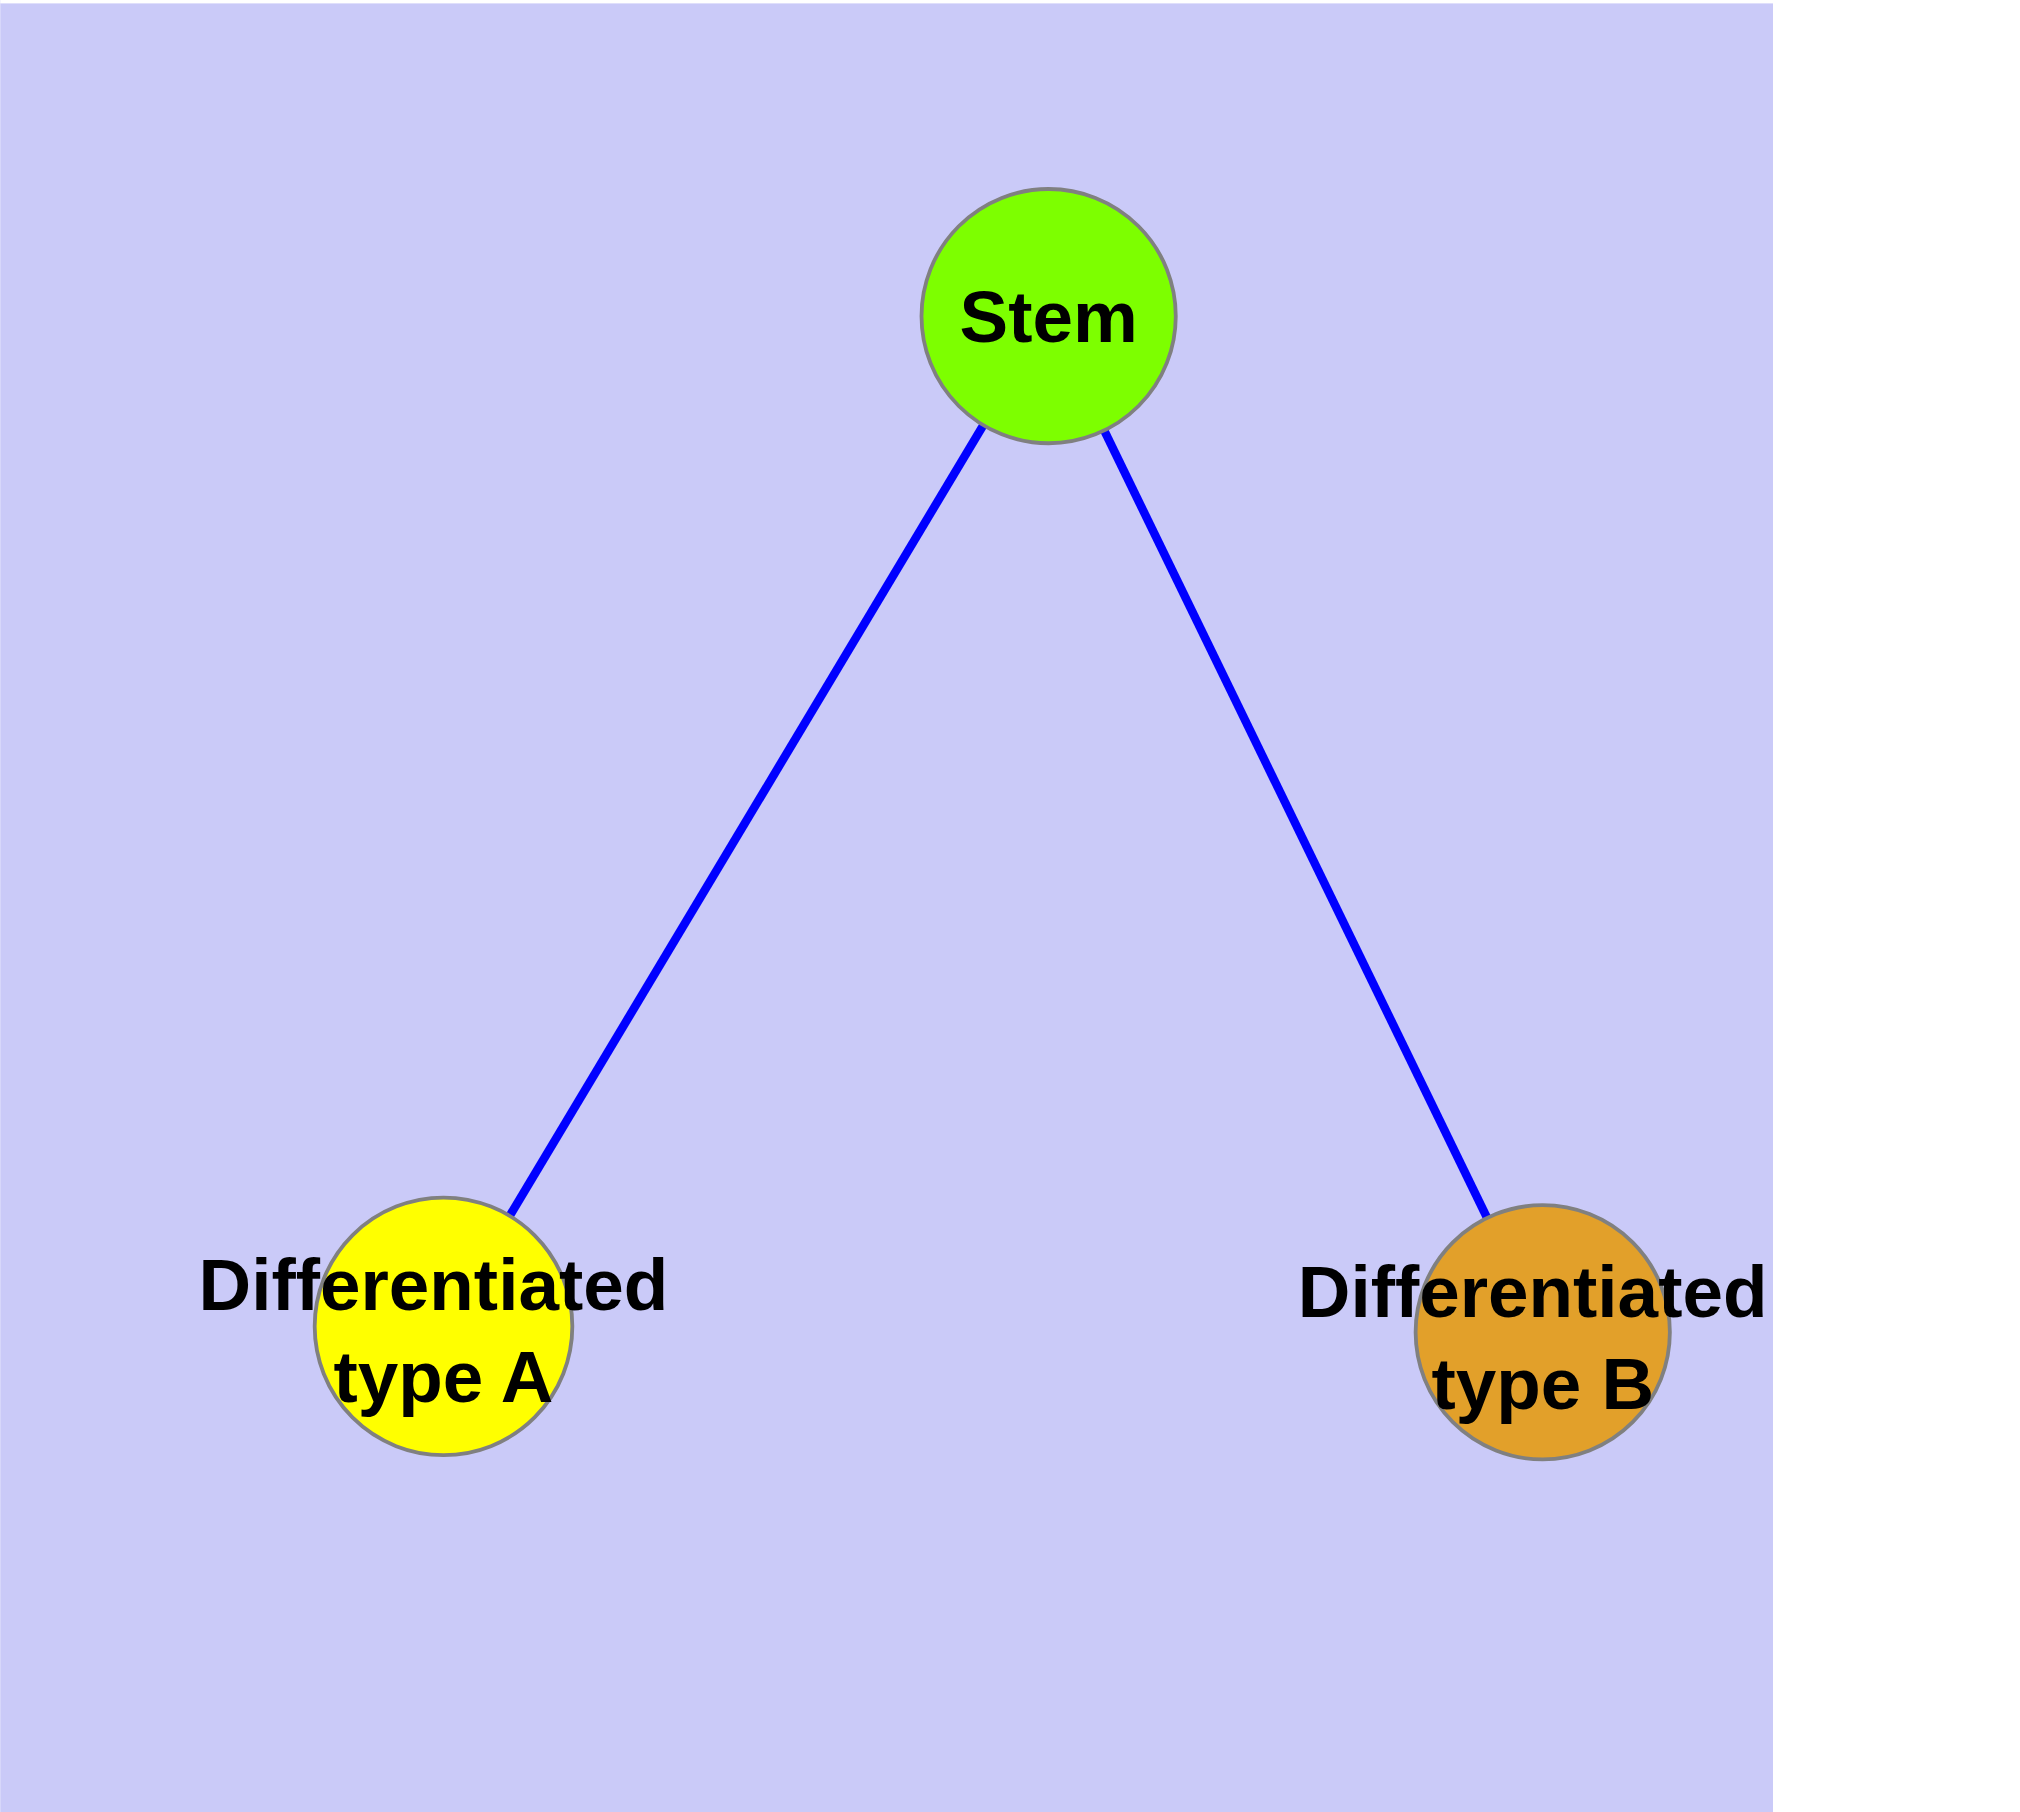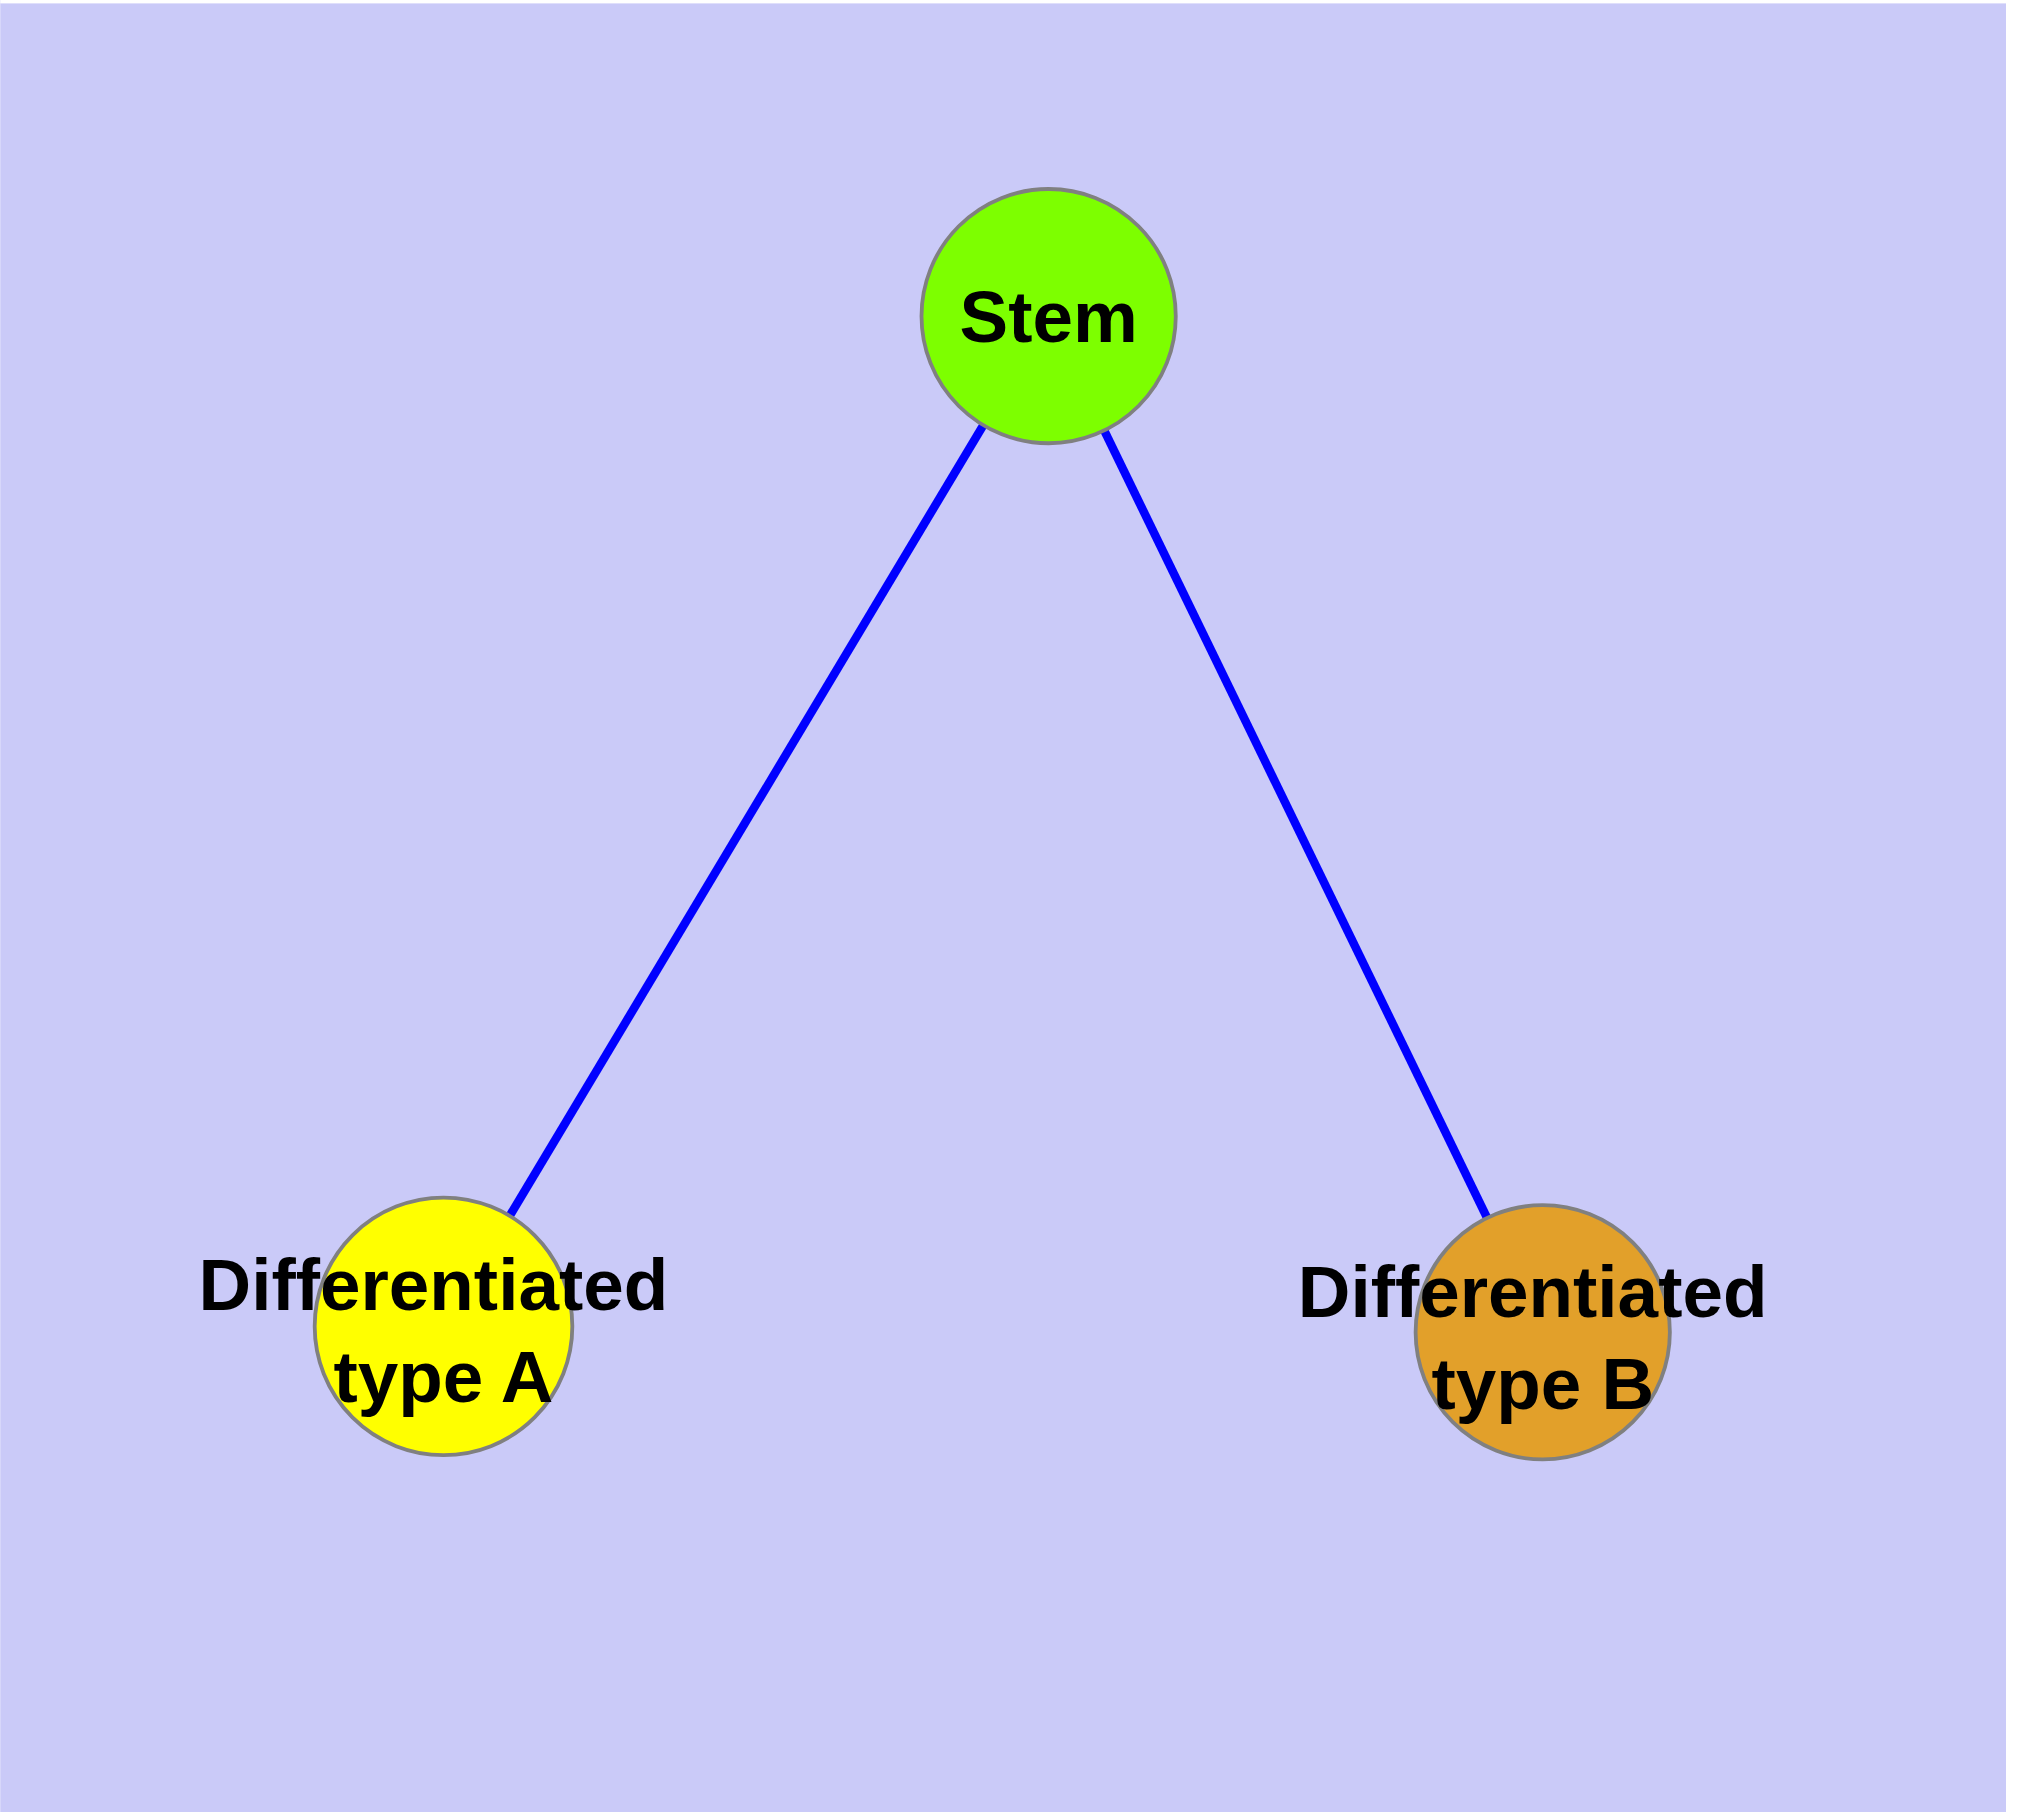--- a/index.html
+++ b/index.html
@@ -2,21 +2,21 @@
 <html style="font-size:13.6px"><head>
 <meta charset="utf-8">
 <style>
   html, body {
     margin: 0;
     padding: 0;
     background: #ffffff;
   }
   .stage {
     position: relative;
-    width: 2006px;
+    width: 1773px;
     height: 1812px;
     overflow: hidden;
   }
   svg.diagram {
     display: block;
     width: 2021px;
     height: 1812px;
   }
   .node-circle {
     stroke-width: 4.5px;

